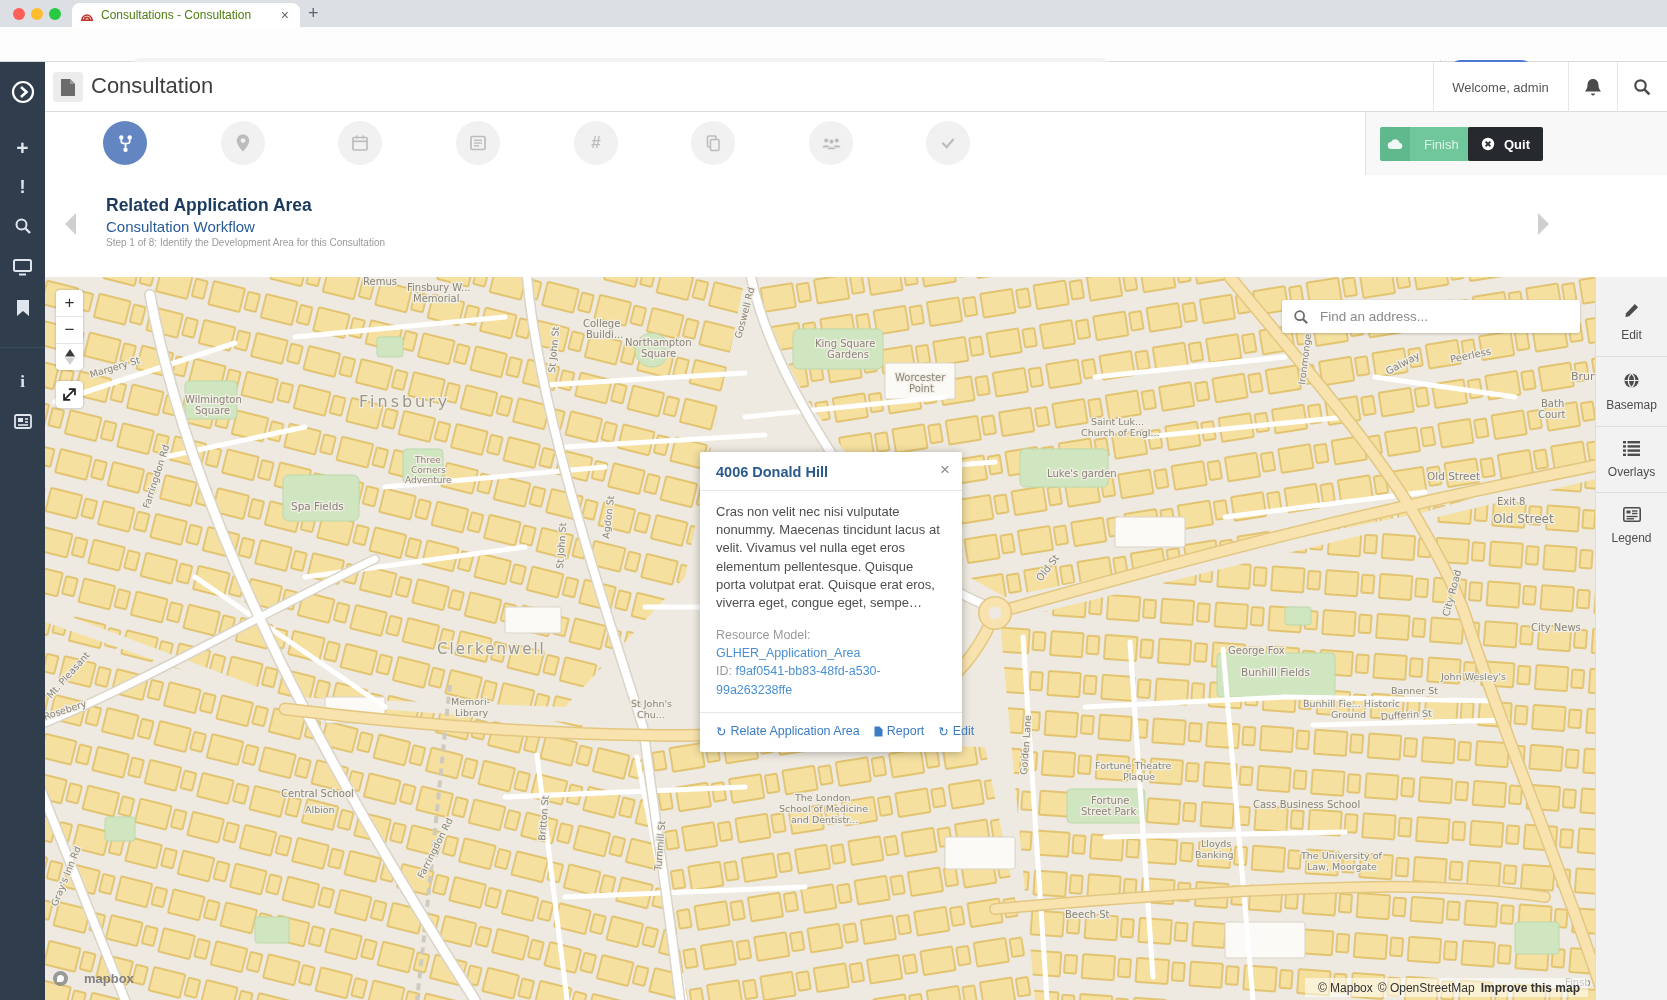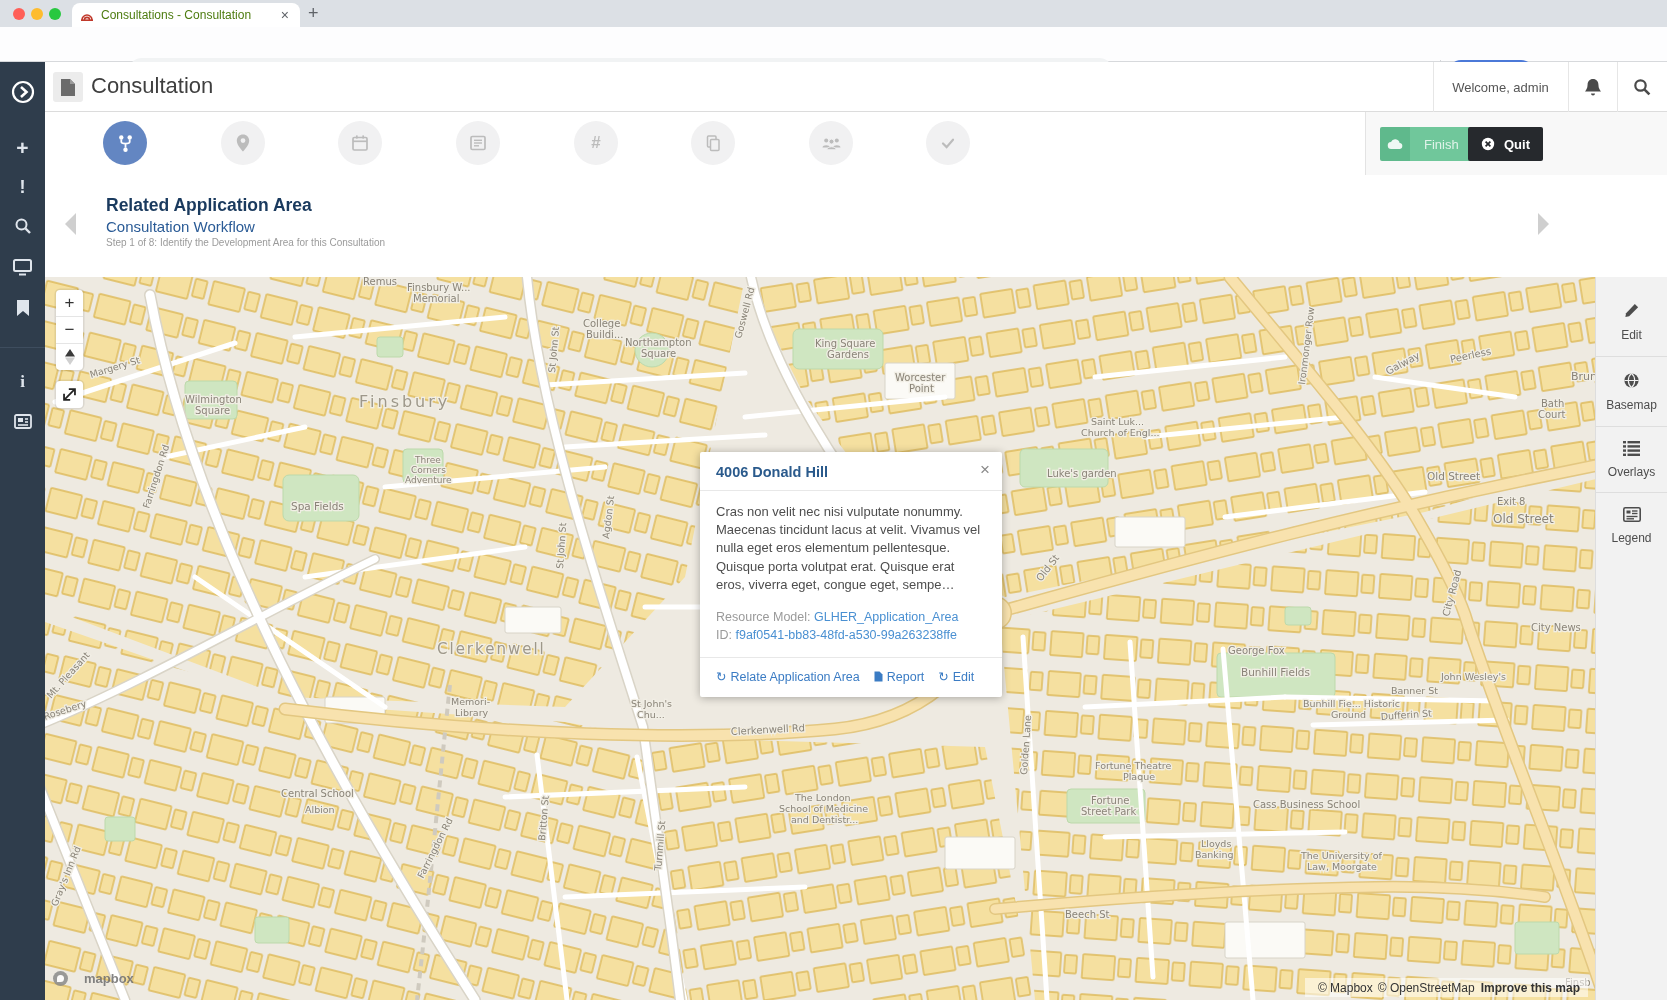--- a/index.html
+++ b/index.html
@@ -85,21 +85,21 @@
   #searchbox{position:absolute;left:1237px;top:23px;width:298px;height:33px;background:#fff;border-radius:3px;
              box-shadow:0 1px 3px rgba(0,0,0,.2);display:flex;align-items:center;padding:0 11px;box-sizing:border-box;z-index:5;}
   #searchbox input{border:none;outline:none;font-size:13.5px;color:#333;margin-left:9px;width:230px;
                    font-family:"Liberation Sans",sans-serif;background:transparent;}
   #searchbox input::placeholder{color:#8a8a8a;}
   #toolpanel{position:absolute;left:1550px;top:0;width:72px;height:723px;background:#f2f2f2;border-left:1px solid #ddd;
              box-sizing:border-box;z-index:4;}
   .tool{position:absolute;left:0;width:71px;text-align:center;color:#4d4d4d;border-bottom:1px solid #dedede;}
   .tool .tlabel{font-size:12px;margin-top:5px;}
   
-  #popup{position:absolute;left:655px;top:175px;width:302px;background:#fff;border-radius:2px;z-index:6;
+  #popup{position:absolute;left:655px;top:175px;width:262px;background:#fff;border-radius:2px;z-index:6;
          box-shadow:0 1px 8px rgba(0,0,0,.3);font-size:13px;}
   #popup-header{padding:12px 16px 10px;border-bottom:1px solid #e8e8e8;position:relative;}
   #popup-title{color:#2a5a8c;font-weight:bold;font-size:14.5px;}
   #popup-close{position:absolute;right:12px;top:9px;color:#8a8a8a;font-size:17px;line-height:17px;}
   #popup-body{padding:12px 16px 4px;color:#4e4e4e;line-height:1.4;}
   #popup-meta{padding:10px 16px 13px;font-size:12.5px;line-height:1.45;}
   .meta-label{color:#9a9a9a;}
   .meta-link{color:#4a90d2;}
   #popup-footer{border-top:1px solid #e8e8e8;padding:11px 16px 13px;display:flex;align-items:center;gap:14px;}
   .pf-link{color:#3b7cc4;font-size:12.5px;text-decoration:none;display:flex;align-items:center;gap:4px;white-space:nowrap;}
@@ -535,20 +535,27 @@
       </div>
     </div>
     <div id="fullscreen">
       <svg width="15" height="15" viewBox="0 0 22 22">
         <path d="M4,18 L18,4" stroke="#222" stroke-width="2.6"></path>
         <path d="M3,10 L3,19 L12,19" fill="none" stroke="#222" stroke-width="2.6"></path>
         <path d="M10,3 L19,3 L19,12" fill="none" stroke="#222" stroke-width="2.6"></path>
       </svg>
     </div>
 
+    <div id="searchbox">
+      <svg width="16" height="16" viewBox="0 0 18 18">
+          <circle cx="7.5" cy="7.5" r="5" fill="none" stroke="#6a6a6a" stroke-width="2"></circle>
+          <line x1="11.4" y1="11.4" x2="16" y2="16" stroke="#6a6a6a" stroke-width="2.4"></line>
+        </svg>
+      <input type="text" placeholder="Find an address..." style="">
+    </div>
 
     <div id="toolpanel">
       <div class="tool" style="top:11px;height:69px;padding-top:14px;box-sizing:border-box">
         <svg width="17" height="17" viewBox="0 0 18 18">
             <path d="M12.5,2 L16,5.5 L6.5,15 L2.5,15.8 L3.3,11.8 z" fill="#4d4d4d"></path>
           </svg>
         <div class="tlabel">Edit</div>
       </div>
       <div class="tool" style="top:80px;height:70px;padding-top:15px;box-sizing:border-box">
         <svg width="17" height="17" viewBox="0 0 18 18">

